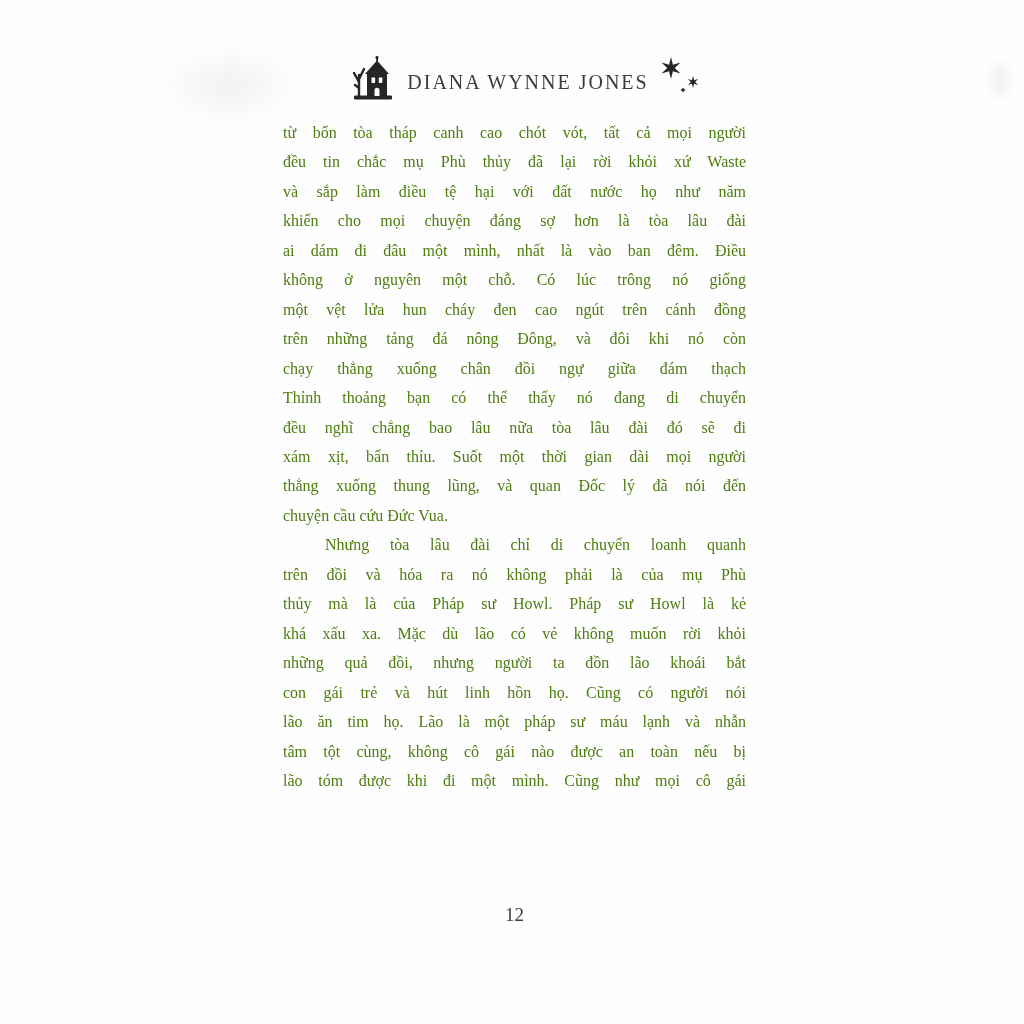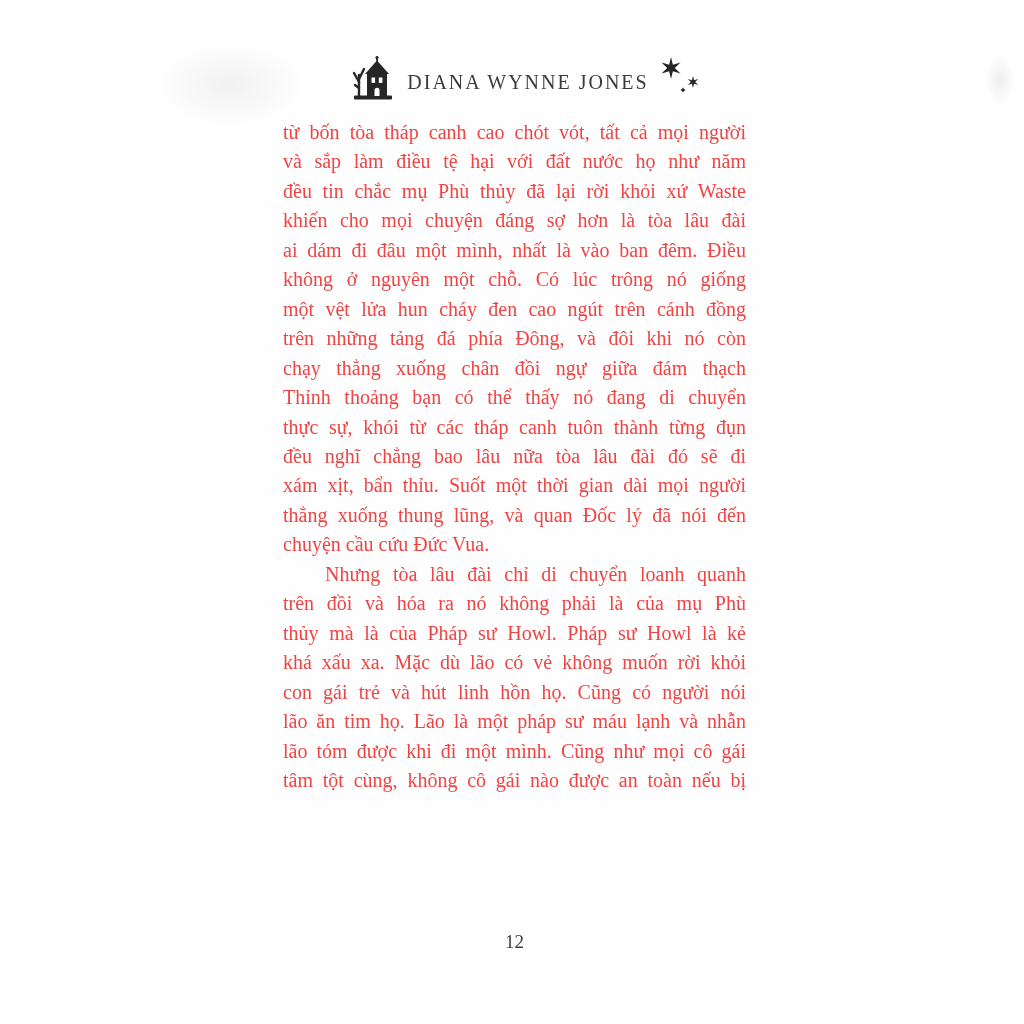--- a/index.html
+++ b/index.html
@@ -51,37 +51,37 @@
   }
   .header .stars-icon { margin-left: 10px; margin-top: -8px; }
   
   .text-block {
     position: absolute;
     left: 283px;
     top: 118px;
     width: 463px;
   }
   .line {
-    font-size: 20px;
+    font-size: 16px;
     line-height: 29.45px;
     text-align: justify;
     text-align-last: justify;
-    color: #ef4444;
+    color: #4d7c0f;
   }
   .para-1 .line:last-child {
     text-align-last: left;
   }
   .para-2 .line:first-child {
     text-indent: 42px;
   }
   
   .footer {
     position: absolute;
     left: 283px;
-    top: 931px;
+    top: 904px;
     width: 463px;
     text-align: center;
   }
   .page-number {
     font-size: 19px;
     color: #3d3d3d;
   }
 </style>
 </head>
 <body>
@@ -122,44 +122,44 @@
           <polygon points="34,20 35.1,24.2 39.2,23 36.1,26 39.2,29 35.1,27.8 34,32 32.9,27.8 28.8,29 31.9,26 28.8,23 32.9,24.2"></polygon>
           <polygon points="24,31.5 25,33.1 26.6,34 25,34.9 24,36.5 23,34.9 21.4,34 23,33.1"></polygon>
         </g>
       </svg>
     </span>
   </div>
 
   <div class="text-block">
     <div class="para-1">
         <div class="line">từ bốn tòa tháp canh cao chót vót, tất cả mọi người</div>
+        <div class="line">đều tin chắc mụ Phù thủy đã lại rời khỏi xứ Waste</div>
         <div class="line">và sắp làm điều tệ hại với đất nước họ như năm</div>
-        <div class="line">đều tin chắc mụ Phù thủy đã lại rời khỏi xứ Waste</div>
         <div class="line">khiến cho mọi chuyện đáng sợ hơn là tòa lâu đài</div>
         <div class="line">ai dám đi đâu một mình, nhất là vào ban đêm. Điều</div>
         <div class="line">không ở nguyên một chỗ. Có lúc trông nó giống</div>
         <div class="line">một vệt lửa hun cháy đen cao ngút trên cánh đồng</div>
-        <div class="line">trên những tảng đá phía Đông, và đôi khi nó còn</div>
+        <div class="line">trên những tảng đá nông Đông, và đôi khi nó còn</div>
         <div class="line">chạy thẳng xuống chân đồi ngự giữa đám thạch</div>
         <div class="line">Thỉnh thoảng bạn có thể thấy nó đang di chuyển</div>
-        <div class="line">thực sự, khói từ các tháp canh tuôn thành từng đụn</div>
         <div class="line">đều nghĩ chẳng bao lâu nữa tòa lâu đài đó sẽ đi</div>
         <div class="line">xám xịt, bẩn thỉu. Suốt một thời gian dài mọi người</div>
         <div class="line">thẳng xuống thung lũng, và quan Đốc lý đã nói đến</div>
         <div class="line">chuyện cầu cứu Đức Vua.</div>
       </div>
     <div class="para-2">
         <div class="line">Nhưng tòa lâu đài chỉ di chuyển loanh quanh</div>
         <div class="line">trên đồi và hóa ra nó không phải là của mụ Phù</div>
         <div class="line">thủy mà là của Pháp sư Howl. Pháp sư Howl là kẻ</div>
         <div class="line">khá xấu xa. Mặc dù lão có vẻ không muốn rời khỏi</div>
+        <div class="line">những quả đồi, nhưng người ta đồn lão khoái bắt</div>
         <div class="line">con gái trẻ và hút linh hồn họ. Cũng có người nói</div>
         <div class="line">lão ăn tim họ. Lão là một pháp sư máu lạnh và nhẫn</div>
+        <div class="line">tâm tột cùng, không cô gái nào được an toàn nếu bị</div>
         <div class="line">lão tóm được khi đi một mình. Cũng như mọi cô gái</div>
-        <div class="line">tâm tột cùng, không cô gái nào được an toàn nếu bị</div>
       </div>
   </div>
 
   <div class="footer">
     <span class="page-number">12</span>
   </div>
 
 </div>
 
 </body></html>

